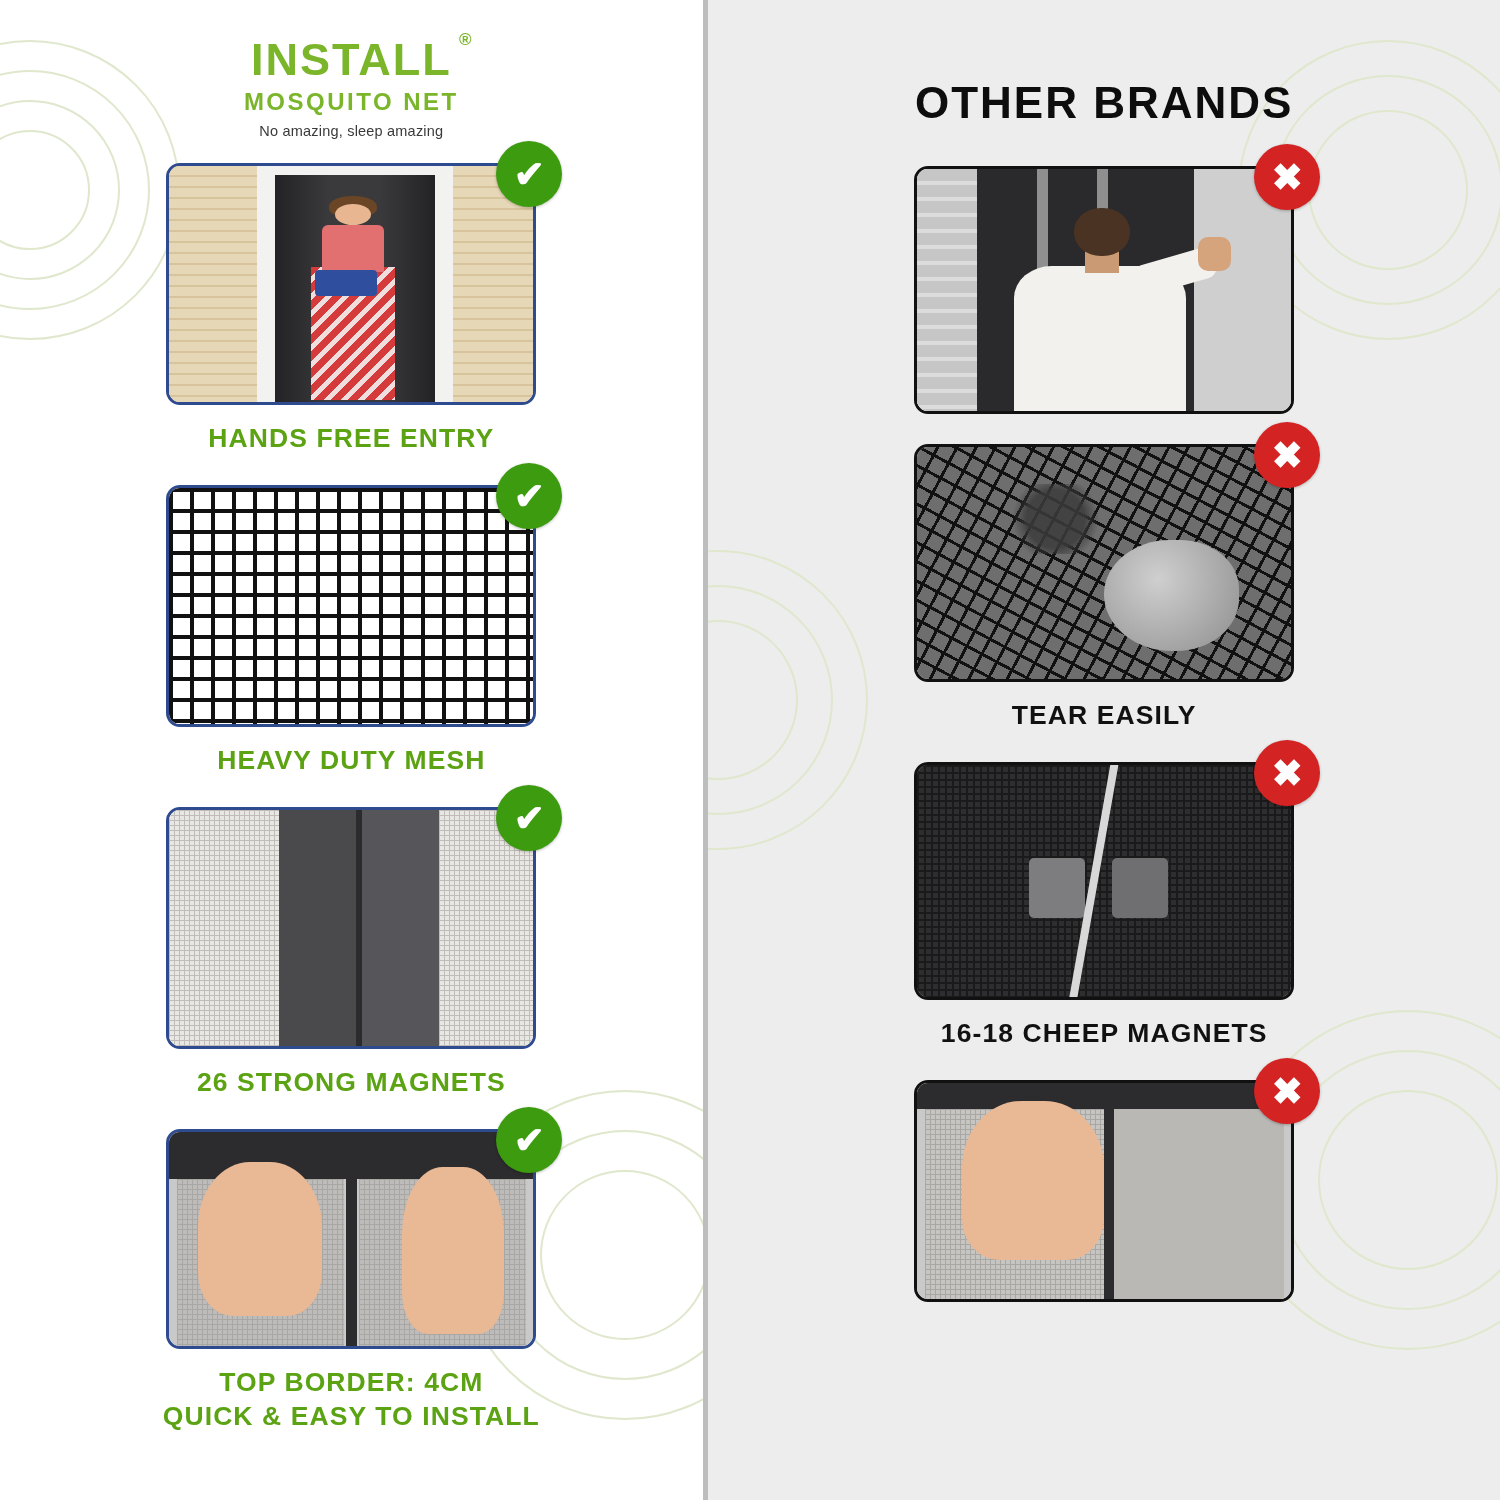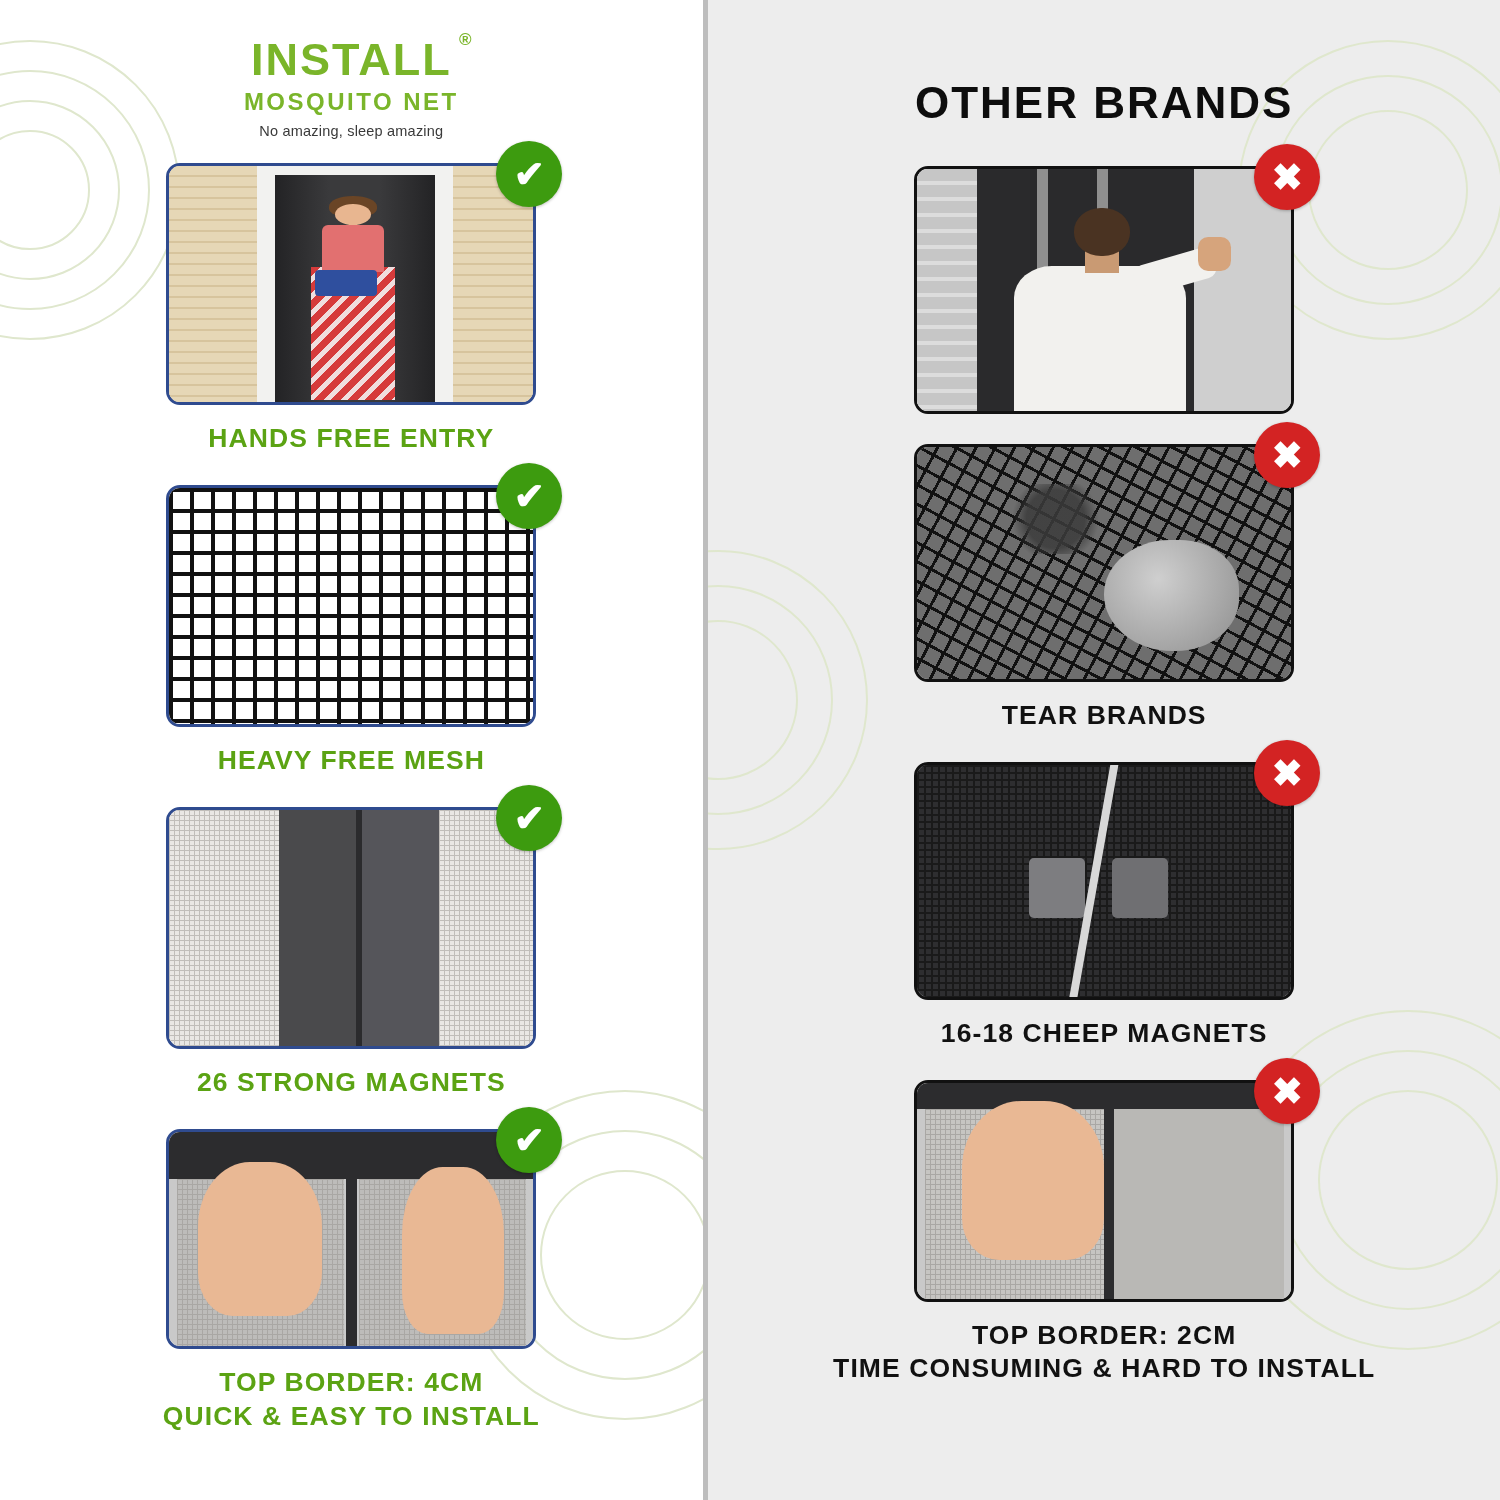--- a/index.html
+++ b/index.html
@@ -276,21 +276,21 @@
         <div class="caption">HANDS FREE ENTRY</div>
       </div>
 
       <div class="item" style="margin-top:30px;">
         <div class="thumb-wrap">
           <div class="thumb" style="width:370px;height:242px;">
             <div class="p2"></div>
           </div>
           <div class="badge badge-ok">✔</div>
         </div>
-        <div class="caption">HEAVY FREE MESH</div>
+        <div class="caption">HEAVY DUTY MESH</div>
       </div>
 
       <div class="item" style="margin-top:30px;">
         <div class="thumb-wrap">
           <div class="thumb" style="width:370px;height:242px;">
             <div class="p3">
               <div class="ph meshL"></div>
                 <div class="ph meshR"></div>
                 <div class="ph strip"></div>
             </div>
@@ -364,21 +364,21 @@
       <div class="item" style="margin-top:30px;">
         <div class="thumb-wrap">
           <div class="thumb" style="width:380px;height:238px;">
             <div class="pr2">
               <div class="ph frayA"></div>
                 <div class="ph hole"></div>
             </div>
           </div>
           <div class="badge badge-no">✖</div>
         </div>
-        <div class="caption">TEAR BRANDS</div>
+        <div class="caption">TEAR EASILY</div>
       </div>
 
       <div class="item" style="margin-top:30px;">
         <div class="thumb-wrap">
           <div class="thumb" style="width:380px;height:238px;">
             <div class="pr3">
               <div class="ph magA"></div>
                 <div class="ph magB"></div>
                 <div class="ph rod"></div>
             </div>
@@ -394,21 +394,17 @@
             <div class="pr4">
               <div class="ph topband"></div>
               <div class="ph meshA"></div>
                 <div class="ph meshB"></div>
               <div class="ph seam"></div>
                 <div class="ph handA"></div>
             </div>
           </div>
           <div class="badge badge-no">✖</div>
         </div>
-        <div class="caption">
-          <div>TOP BORDER: 2CM</div>
-          <div>TIME CONSUMING &amp; HARD TO INSTALL</div>
-        </div>
       </div>
 
     </div>
   </div>
 </div>
 
 </body></html>

